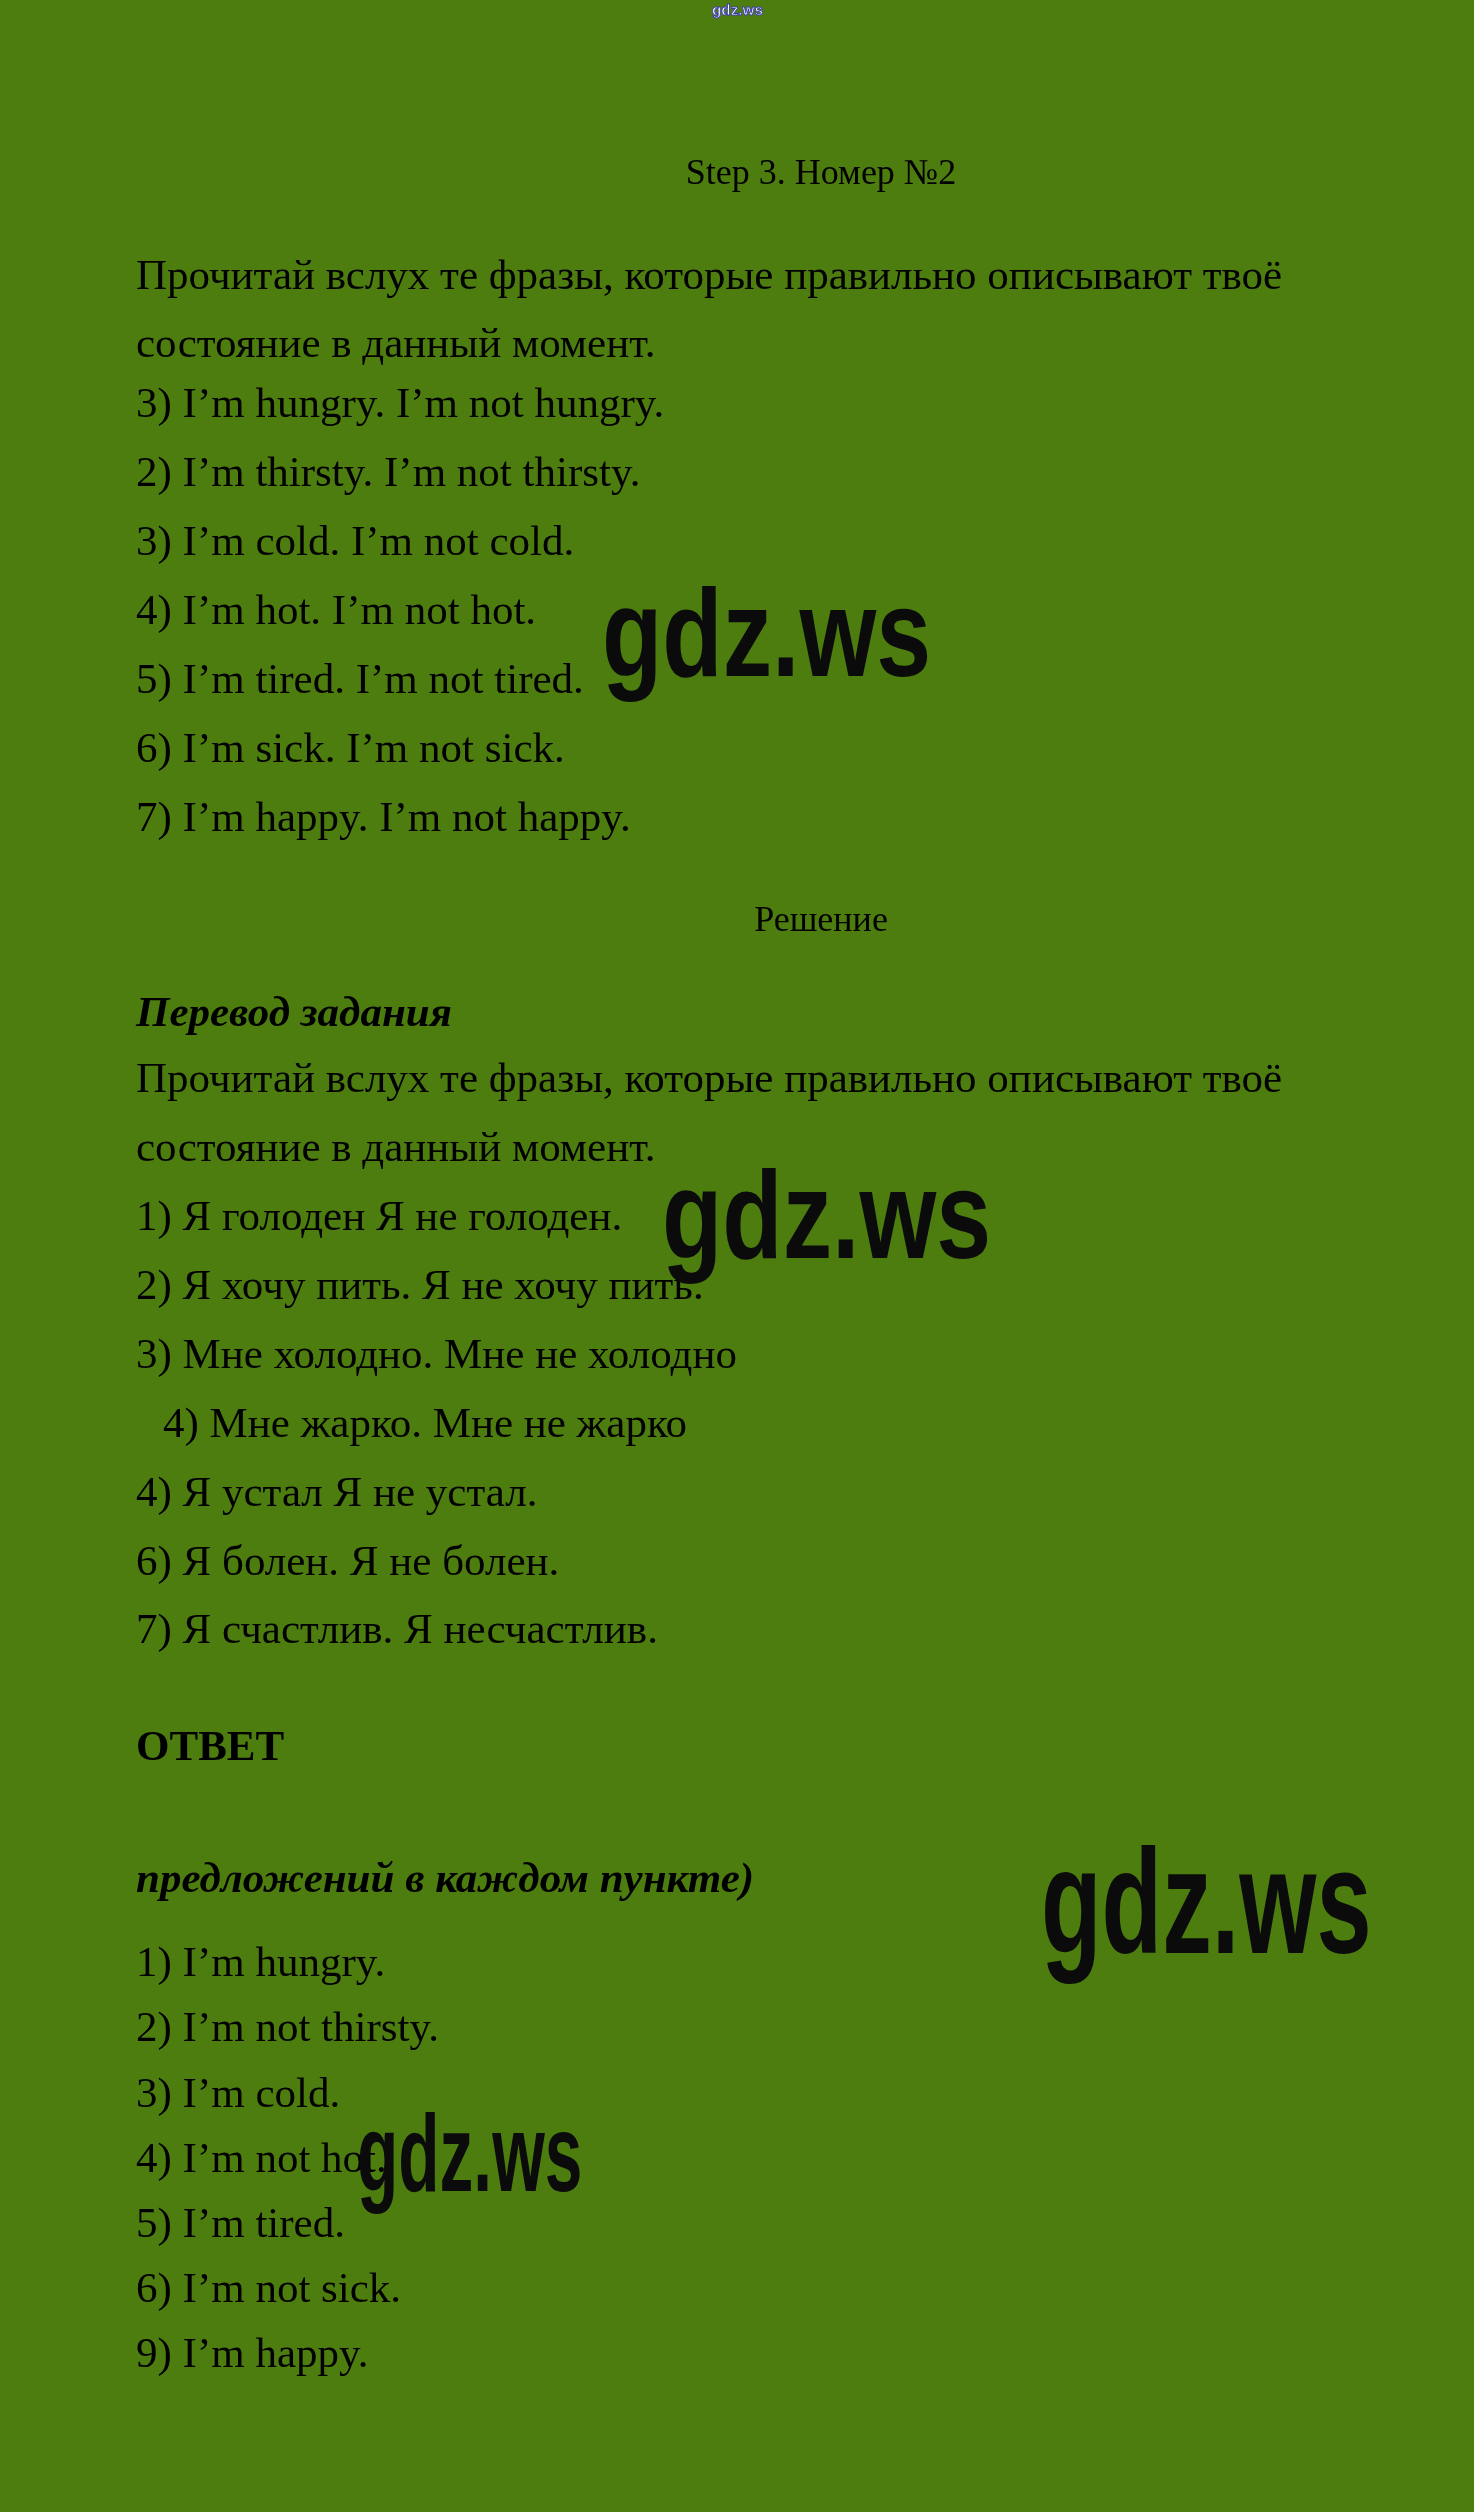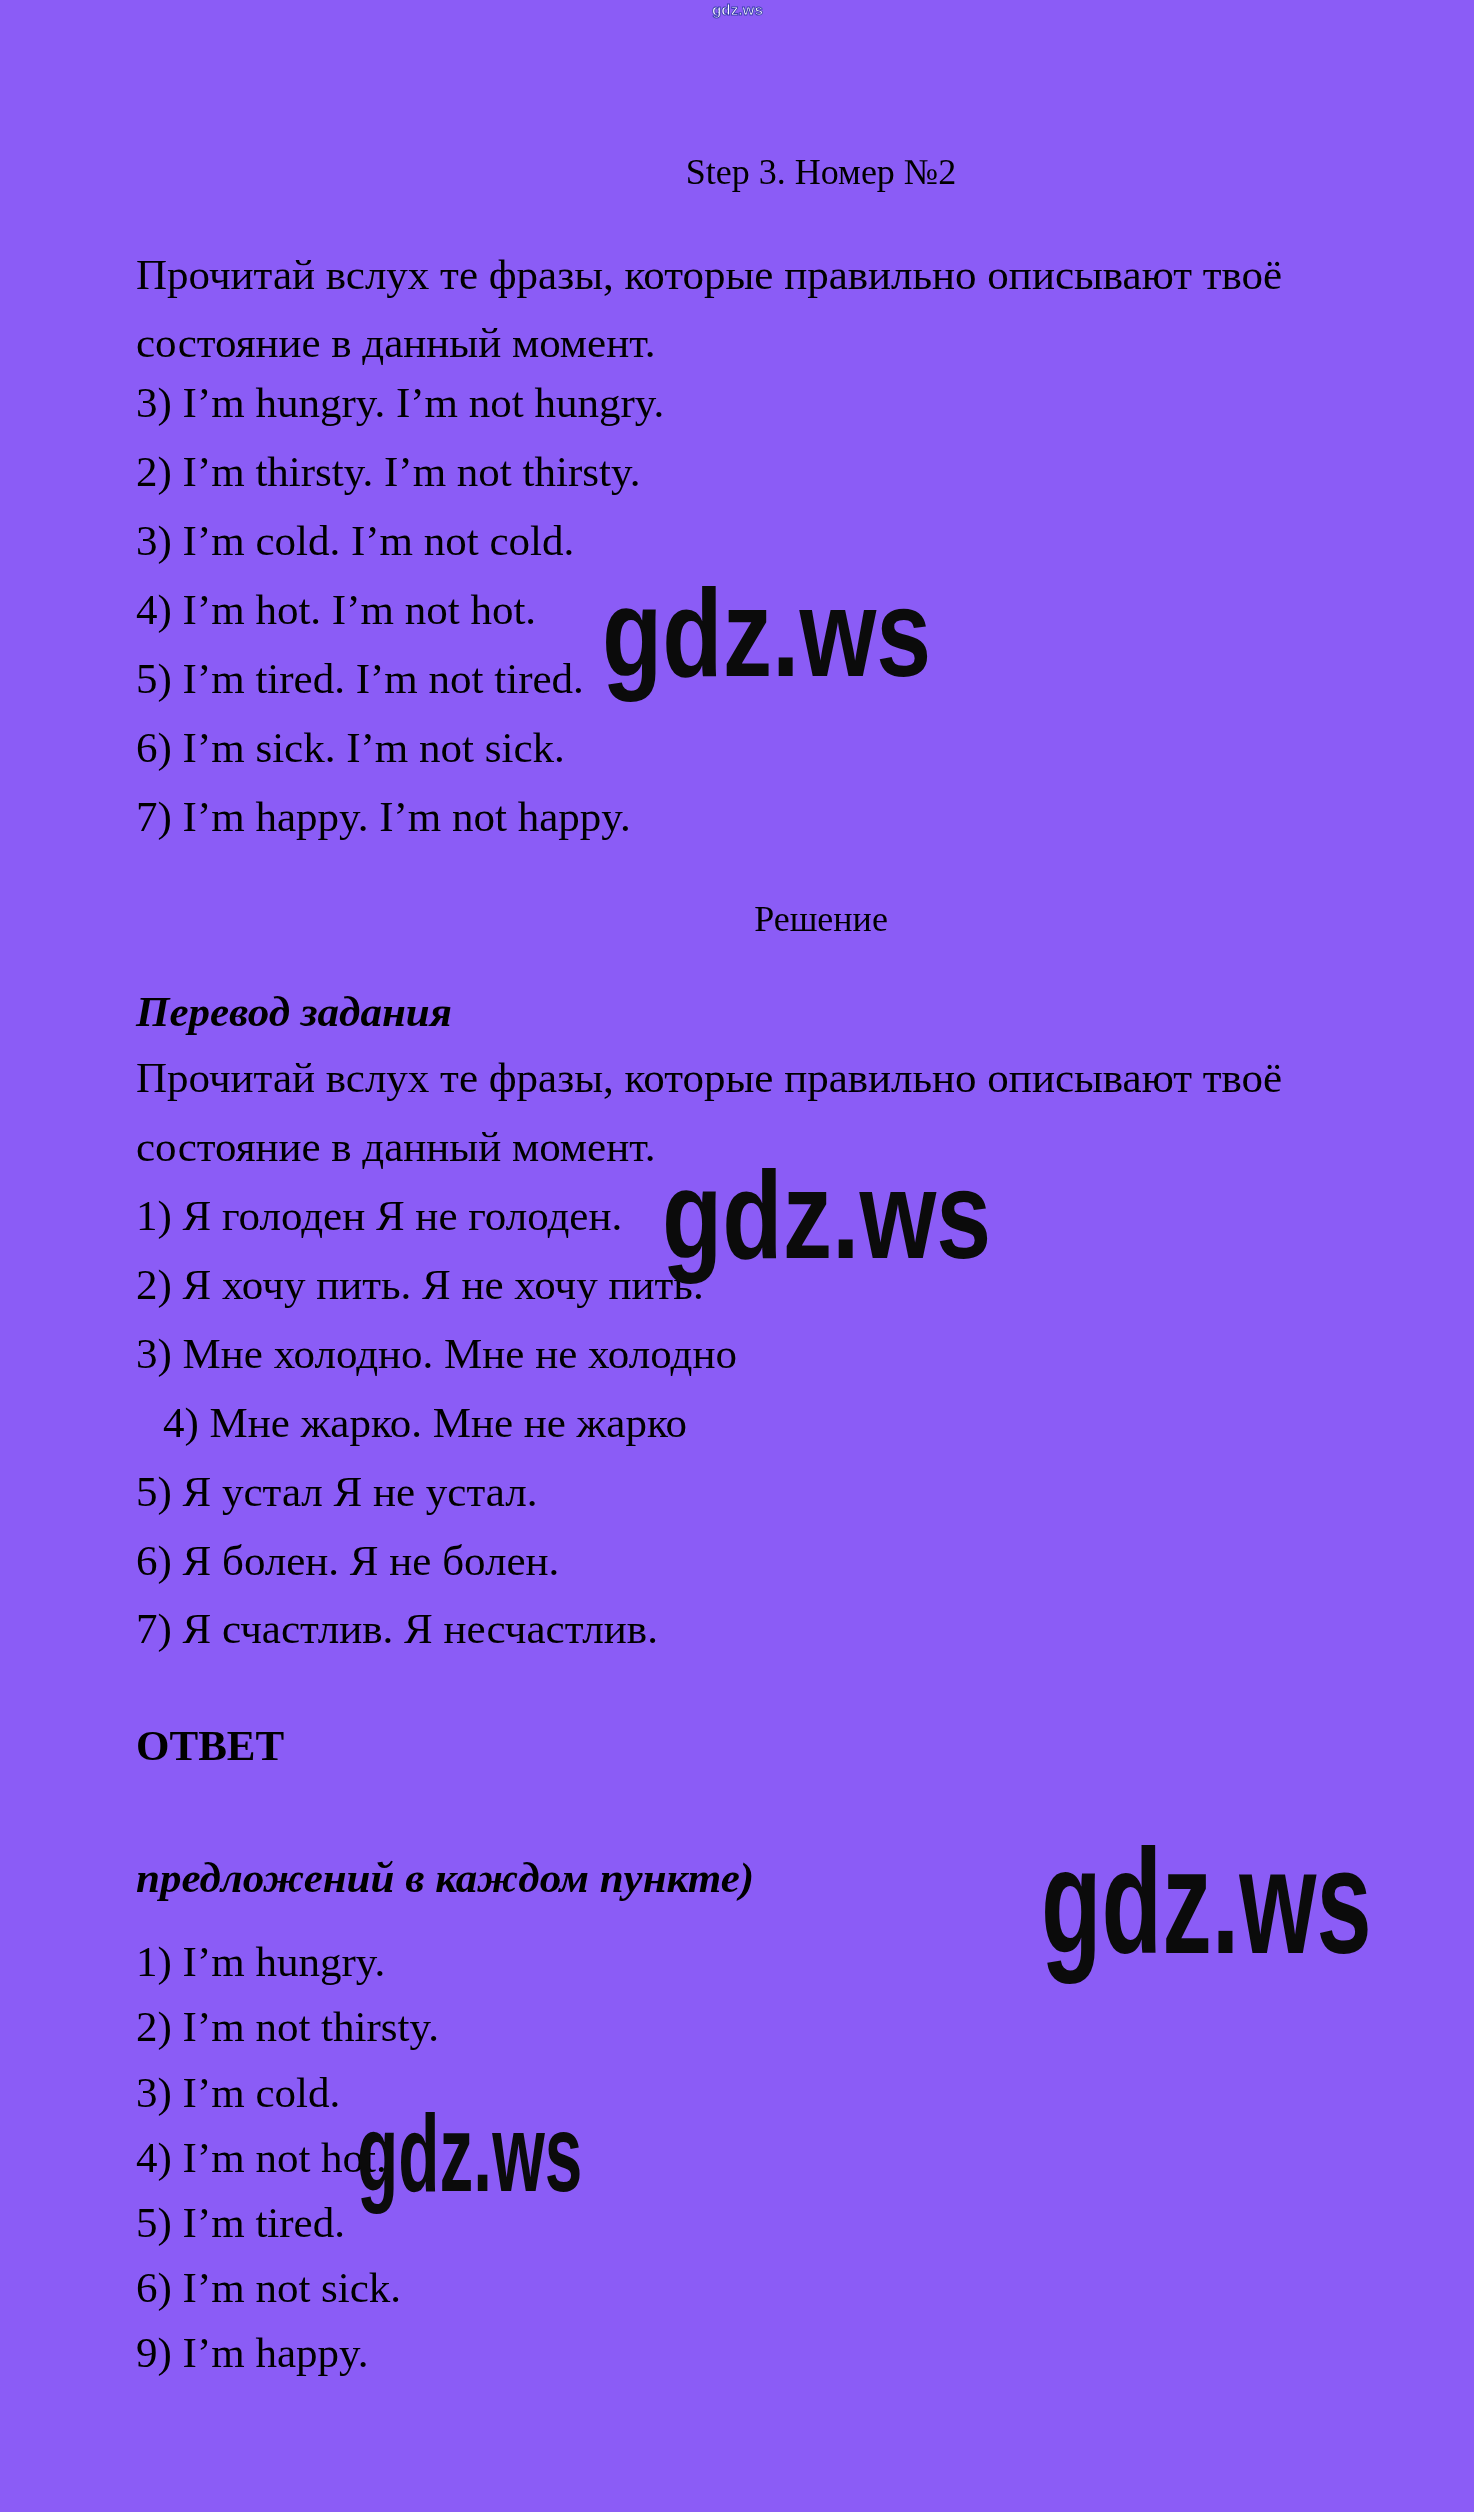--- a/index.html
+++ b/index.html
@@ -1,20 +1,20 @@
 <!DOCTYPE html>
 <html style="font-size:12.2px"><head>
 <meta charset="utf-8">
 <style>
   html,body{margin:0;padding:0;background:#ffffff;}
   .page{
     position:relative;
     width:1474px;
     height:2512px;
-    background:#8b5cf6;
+    background:#4d7c0f;
     color:#000000;
     font-family:"Liberation Serif", serif;
     overflow:hidden;
   }
   .line{
     position:absolute;
     left:136px;
     font-size:43px;
     line-height:69px;
     white-space:nowrap;
@@ -74,21 +74,21 @@
   <div class="line centered" style="top:885px;">Решение</div>
 
   <div class="line bi" style="top:977px;">Перевод задания</div>
   <div class="line" style="top:1043px;">Прочитай вслух те фразы, которые правильно описывают твоё</div>
   <div class="line" style="top:1112px;">состояние в данный момент.</div>
 
   <div class="line" style="top:1181px;text-align:center;">1) Я голоден Я не голоден.</div>
   <div class="line" style="top:1250px;">2) Я хочу пить. Я не хочу пить.</div>
   <div class="line" style="top:1319px;">3) Мне холодно. Мне не холодно</div>
   <div class="line" style="top:1388px;margin-left:27px;">4) Мне жарко. Мне не жарко</div>
-  <div class="line" style="top:1457px;">5) Я устал Я не устал.</div>
+  <div class="line" style="top:1457px;">4) Я устал Я не устал.</div>
   <div class="line" style="top:1526px;">6) Я болен. Я не болен.</div>
   <div class="line" style="top:1594px;">7) Я счастлив. Я несчастлив.</div>
 
   <div class="wm" style="left:662px; top:1152px; font-size:125px; transform:scaleX(0.79);">gdz.ws</div>
 
   <div class="line b" style="top:1711px;">ОТВЕТ</div>
   <div class="line bi" style="top:1843px;">предложений в каждом пункте)</div>
 
   <div class="wm" style="left:1041px; top:1828px; font-size:148px; transform:scaleX(0.67);">gdz.ws</div>
 

